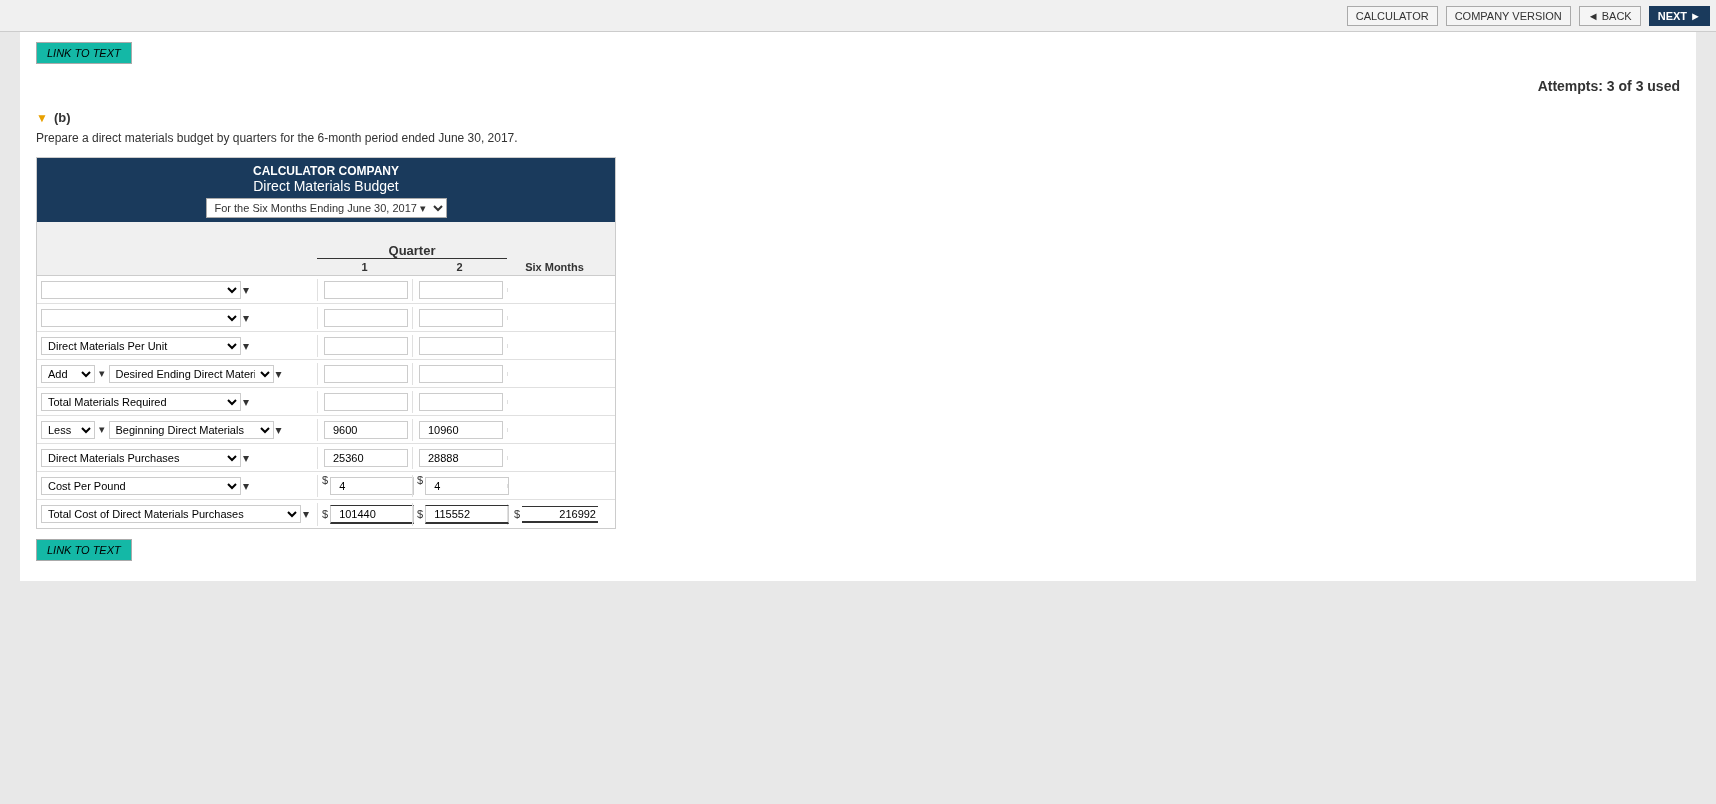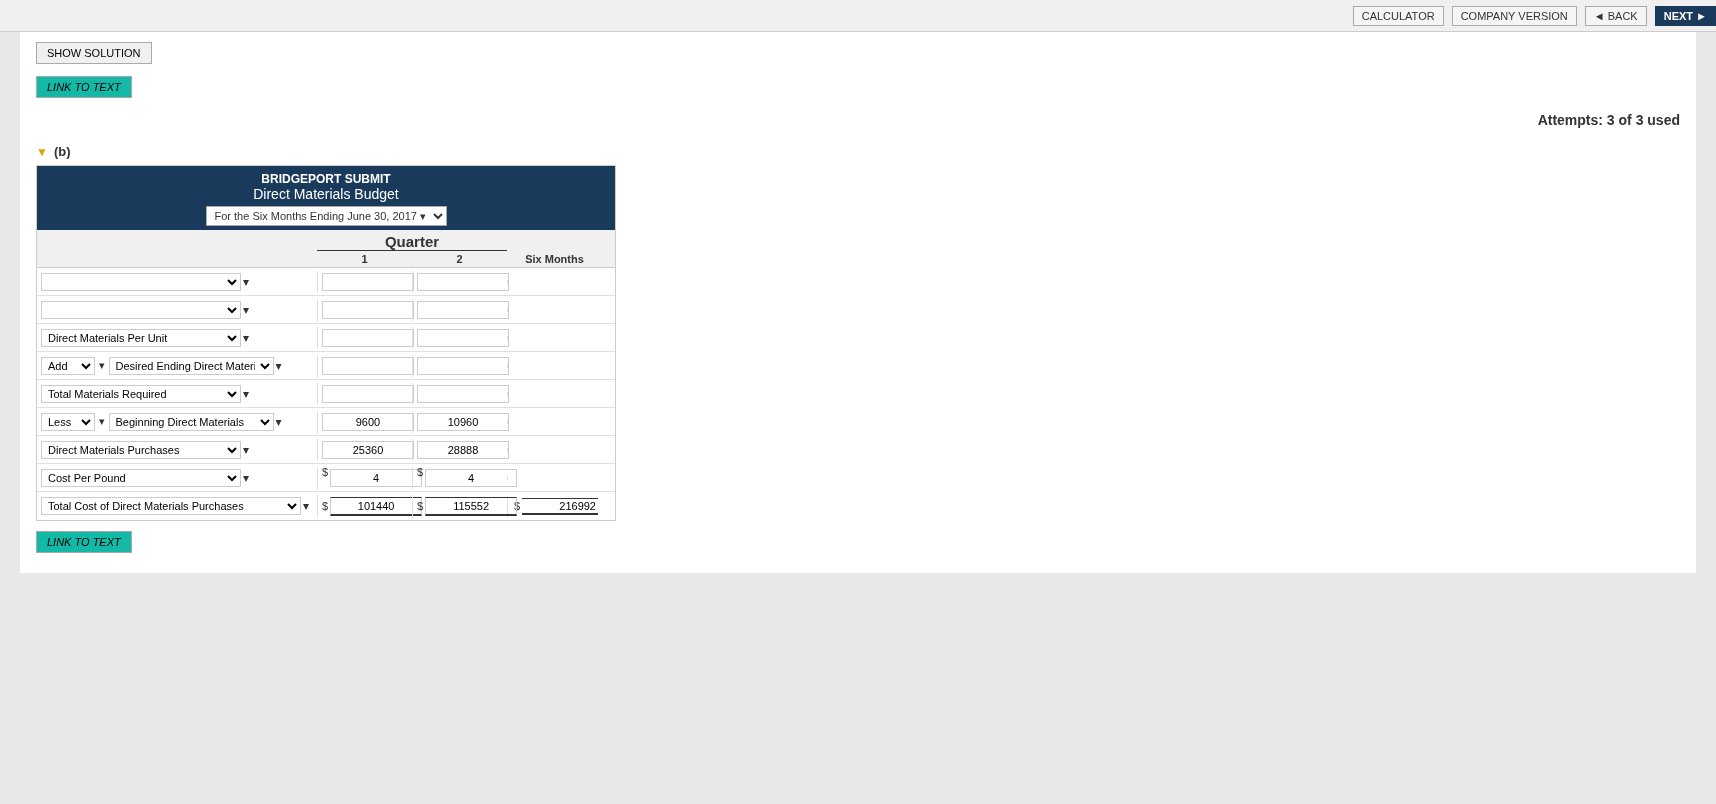--- a/index.html
+++ b/index.html
@@ -9,21 +9,21 @@
       background: #e8e8e8;
       color: #333;
     }
 
     .top-bar {
       background: #f0f0f0;
       border-bottom: 1px solid #ccc;
       display: flex;
       justify-content: flex-end;
       align-items: center;
-      padding: 4px 0;
+      padding: 4px 6px;
       gap: 8px;
       height: 32px;
     }
 
     .top-bar-btn {
       background: #f5f5f5;
       border: 1px solid #aaa;
       padding: 3px 8px;
       font-size: 11px;
       cursor: pointer;
@@ -162,25 +162,25 @@
     }
 
     .data-cell {
       padding: 2px 4px;
       text-align: right;
       border-left: 1px solid #e0e0e0;
       position: relative;
     }
 
     .data-cell input[type="text"] {
-      width: 92px;
+      width: 84px;
       border: 1px solid #ccc;
       font-size: 11px;
-      padding: 2px 17px;
-      text-align: center;
+      padding: 2px 8px;
+      text-align: left;
     }
 
     .data-cell .dollar-sign {
       font-size: 11px;
       position: absolute;
       left: 6px;
       top: 50%;
       transform: translateY(-50%);
     }
 
@@ -226,22 +226,22 @@
     .quarter-title-row {
       display: grid;
       grid-template-columns: 280px 95px 95px 95px;
       background: #f0f0f0;
     }
 
     .quarter-title-span {
       grid-column: 2 / 4;
       text-align: center;
       font-weight: bold;
-      font-size: 15px;
-      padding: 3px 0 0 0;
+      font-size: 13px;
+      padding: 21px 0 0 0;
       border-bottom: 1px solid #333;
     }
 
     .sub-header-row {
       display: grid;
       grid-template-columns: 280px 95px 95px 95px;
       background: #f0f0f0;
       border-bottom: 1px solid #ccc;
     }
 
@@ -267,38 +267,36 @@
 
 <div class="top-bar">
   <button class="top-bar-btn">CALCULATOR</button>
   <button class="top-bar-btn">COMPANY VERSION</button>
   <button class="top-bar-btn">◄ BACK</button>
   <button class="top-bar-btn next">NEXT ►</button>
 </div>
 
 <div class="main-content">
 
-  <div style="margin-bottom:6px;">
-    <button class="show-solution-btn">SHOW SOLUTION</button>
-  </div>
   <div style="margin-bottom:8px;">
     <button class="link-to-text-btn">LINK TO TEXT</button>
   </div>
 
   <div class="attempts-right">Attempts: 3 of 3 used</div>
 
   <div class="section-header">
     <span class="triangle-icon">▼</span>
     <strong>(b)</strong>
   </div>
+  <div class="instruction-text">Prepare a direct materials budget by quarters for the 6-month period ended June 30, 2017.</div>
 
   <div class="budget-table-wrapper">
 
     <div class="table-header">
-      <div class="company-name">BRIDGEPORT SUBMIT</div>
+      <div class="company-name">CALCULATOR COMPANY</div>
       <div class="budget-title">Direct Materials Budget</div>
       <div class="period-row">
         <select class="period-select">
           <option>For the Six Months Ending June 30, 2017 ▾</option>
         </select>
       </div>
     </div>
 
     <div class="quarter-title-row">
       <div></div>

